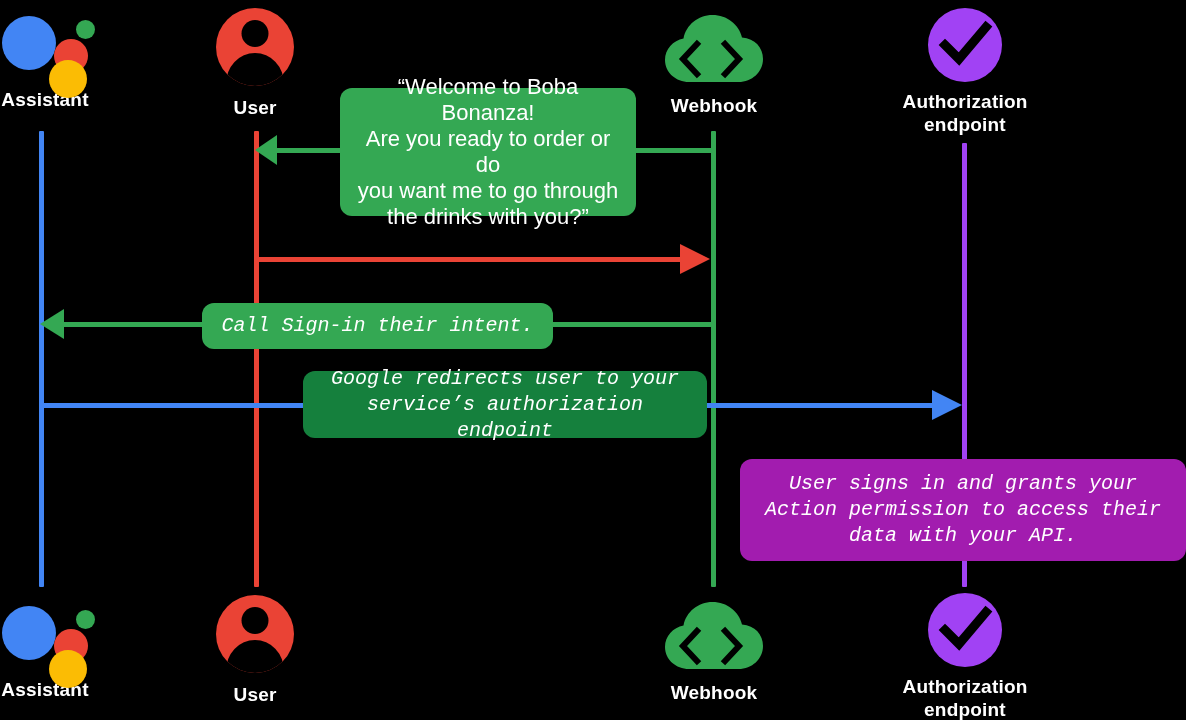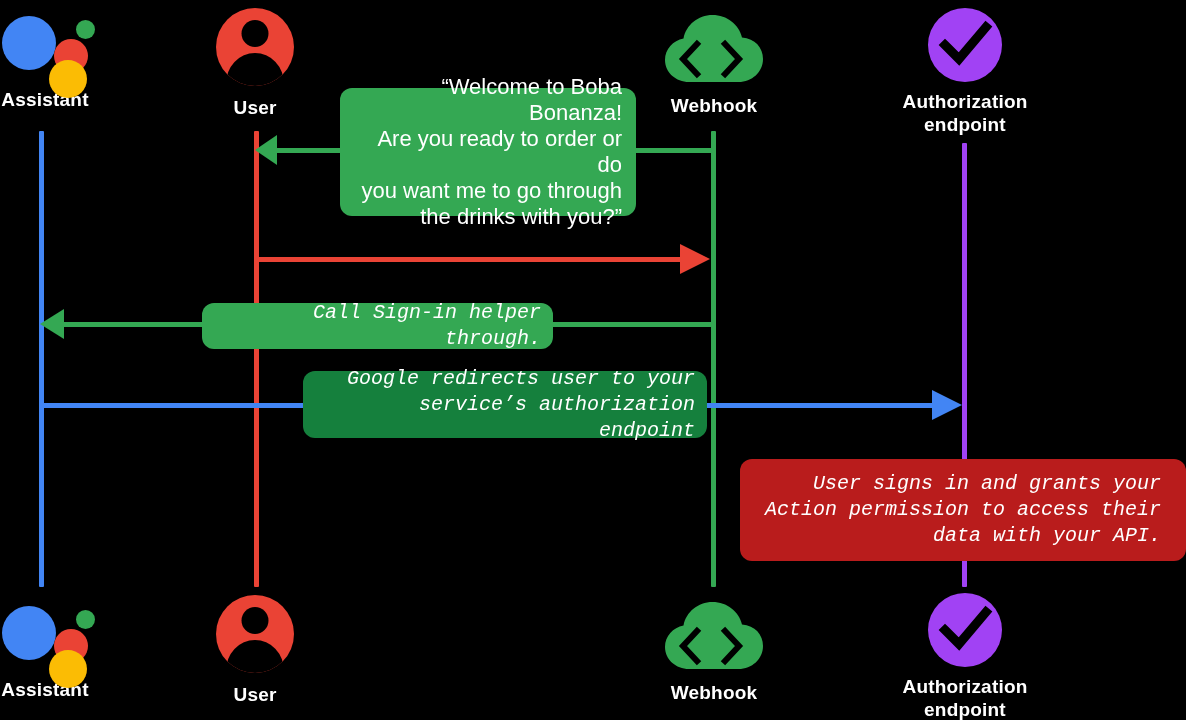--- a/index.html
+++ b/index.html
@@ -45,21 +45,21 @@
   .arrowhead{position:absolute;width:0;height:0;}
   .arrow-left{border-top:15px solid transparent;border-bottom:15px solid transparent;}
   .arrow-right{border-top:15px solid transparent;border-bottom:15px solid transparent;}
 
   
   .bubble{position:absolute;border-radius:12px;color:#fff;text-align:center;
           box-sizing:border-box;display:flex;align-items:center;justify-content:center;}
   .bubble-sans{font-family:"Liberation Sans",sans-serif;font-size:22px;line-height:26px;}
   .bubble-mono{font-family:"Liberation Mono",monospace;font-style:italic;
                font-size:20px;line-height:26px;}
-  .bubble span{display:block;white-space:pre-line;text-align:right;}
+  .bubble span{display:block;white-space:pre-line;}
 </style>
 </head>
 <body>
 
 <div class="stage">
 
   <div class="lifeline" style="left:39px;top:131px;height:456px;background:#4285f4;"></div>
   <div class="lifeline" style="left:254px;top:131px;height:456px;background:#ea4335;"></div>
   <div class="lifeline" style="left:711px;top:131px;height:456px;background:#34a853;"></div>
   <div class="lifeline" style="left:962px;top:143px;height:444px;background:#a142f4;"></div>
@@ -111,31 +111,31 @@
 you want me to go through
 the drinks with you?”</span>
   </div>
 
   <div class="msgline" style="left:256px;top:257px;width:432px;background:#ea4335;"></div>
   <div class="arrowhead arrow-right" style="left:680px;top:244px;border-left:30px solid #ea4335;"></div>
 
   <div class="msgline" style="left:58px;top:322px;width:655px;background:#34a853;"></div>
   <div class="arrowhead arrow-left" style="left:40px;top:309px;border-right:24px solid #34a853;"></div>
   <div class="bubble bubble-mono" style="left:202px;top:303px;width:351px;height:46px;background:#34a853;padding:4px 12px;">
-    <span>Call Sign-in helper through.</span>
+    <span>Call Sign-in their intent.</span>
   </div>
 
   <div class="msgline" style="left:40px;top:403px;width:899px;background:#4285f4;"></div>
   <div class="arrowhead arrow-right" style="left:932px;top:390px;border-left:30px solid #4285f4;"></div>
   <div class="bubble bubble-mono" style="left:303px;top:371px;width:404px;height:67px;background:#15803d;padding:6px 12px;">
     <span>Google redirects user to your
 service’s authorization endpoint</span>
   </div>
 
-  <div class="bubble bubble-mono" style="left:740px;top:459px;width:446px;height:102px;background:#b91c1c;padding:8px 14px;">
+  <div class="bubble bubble-mono" style="left:740px;top:459px;width:446px;height:102px;background:#a21caf;padding:8px 14px;">
     <span>User signs in and grants your
 Action permission to access their
 data with your API.</span>
   </div>
 
   <div class="actor" style="left:0px;top:598px;width:90px;">
     <div class="assistant-icon">
       <i class="a-blue"></i>
       <i class="a-red"></i>
       <i class="a-green"></i>

